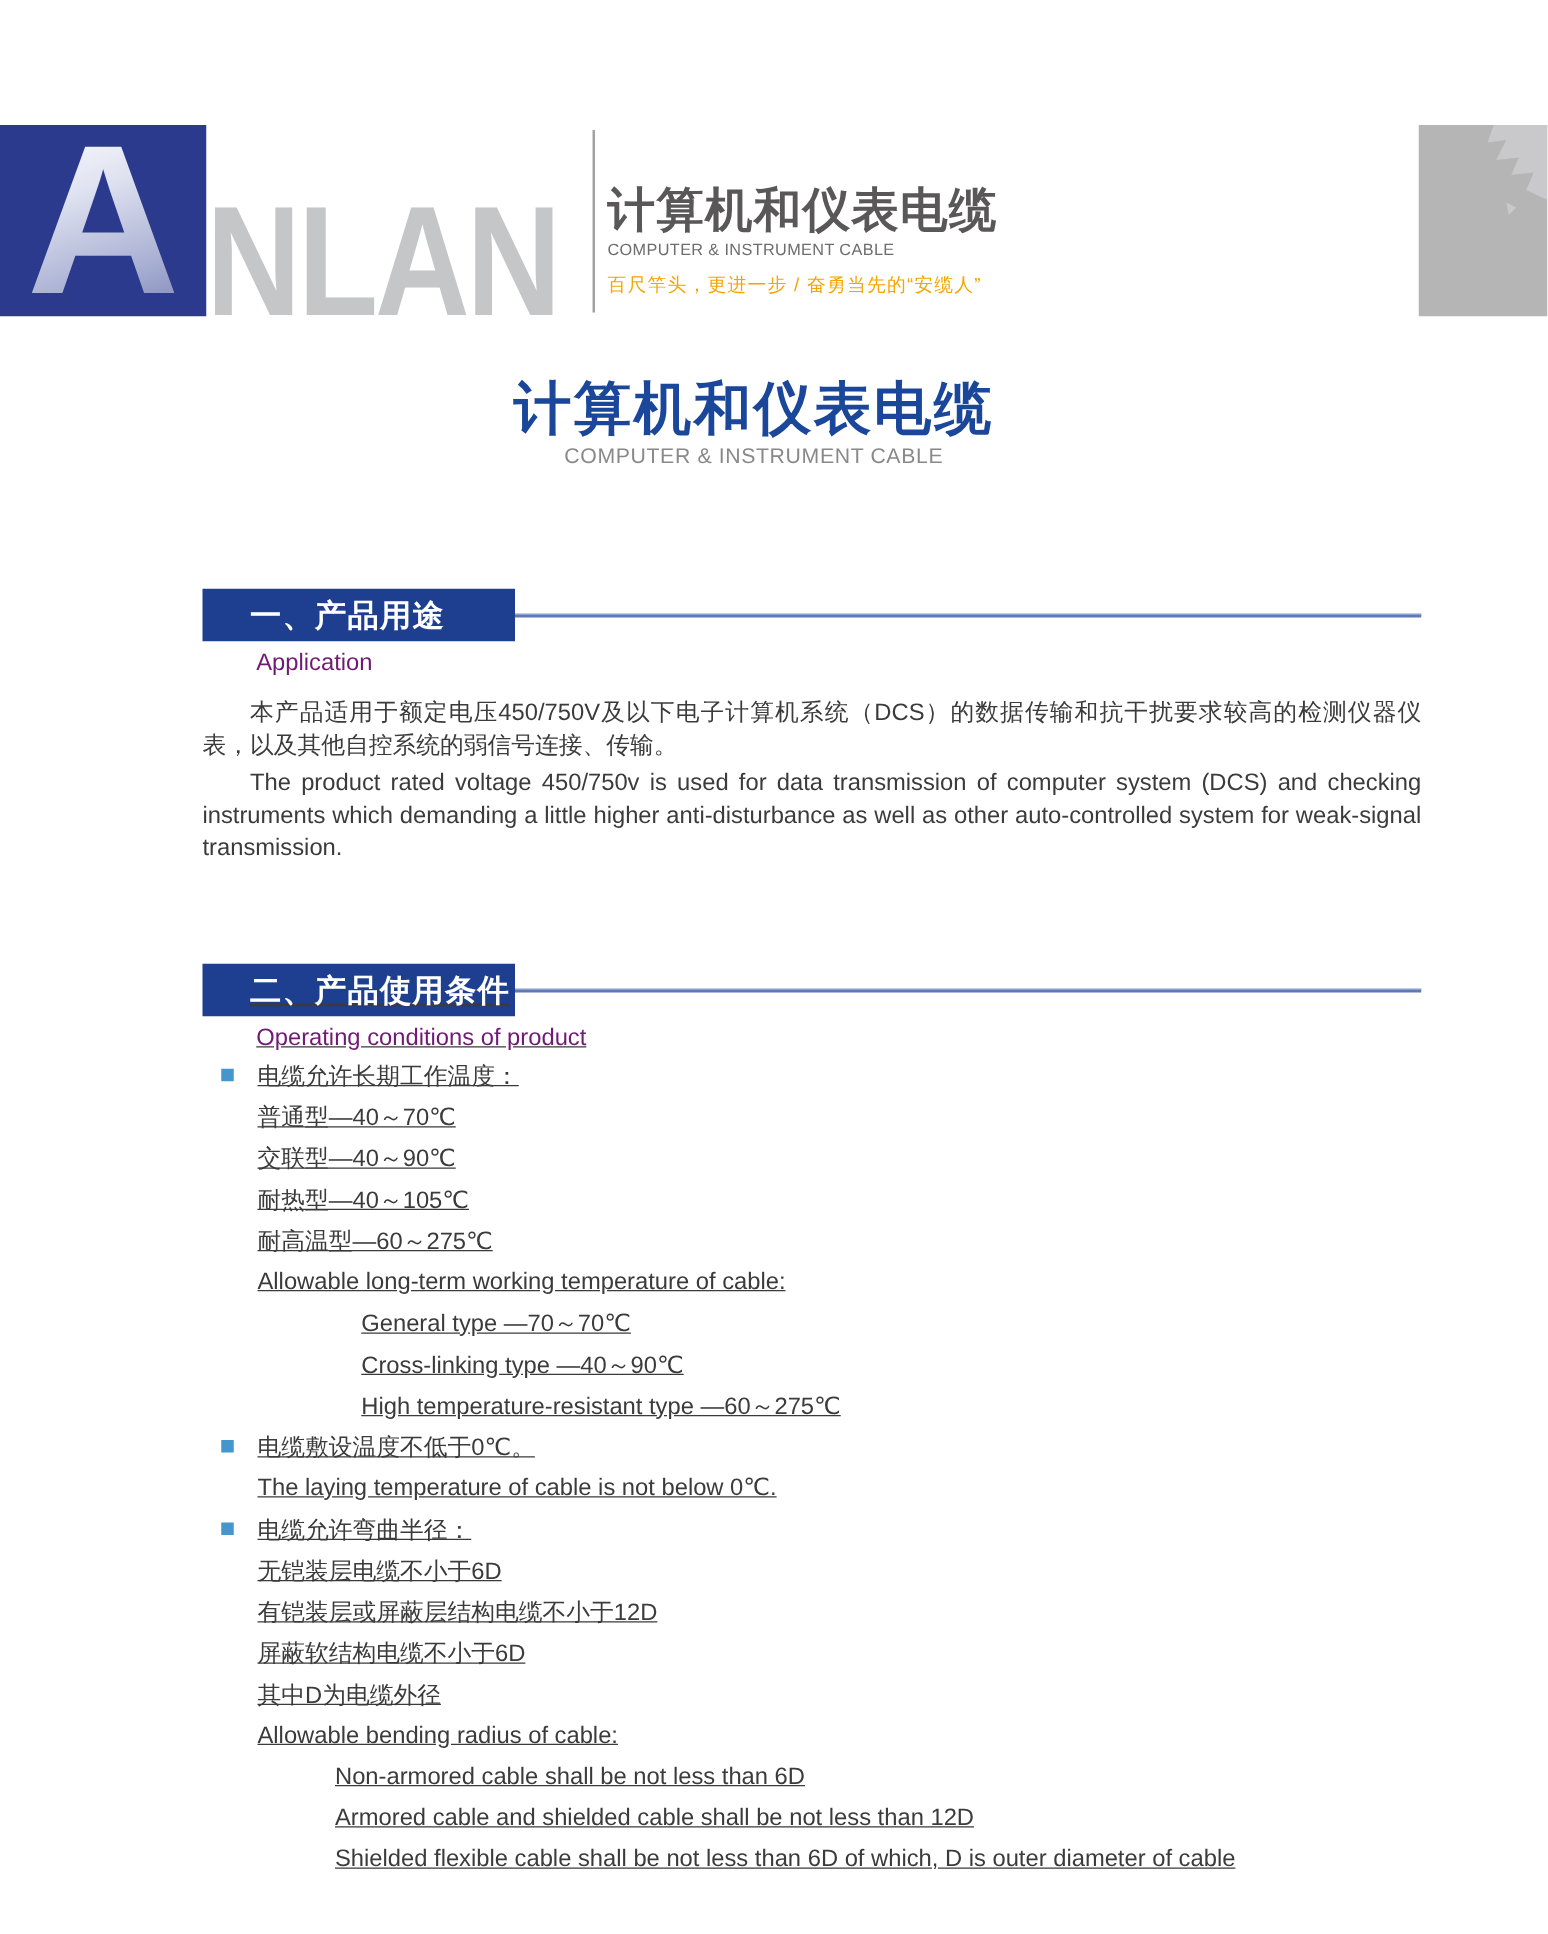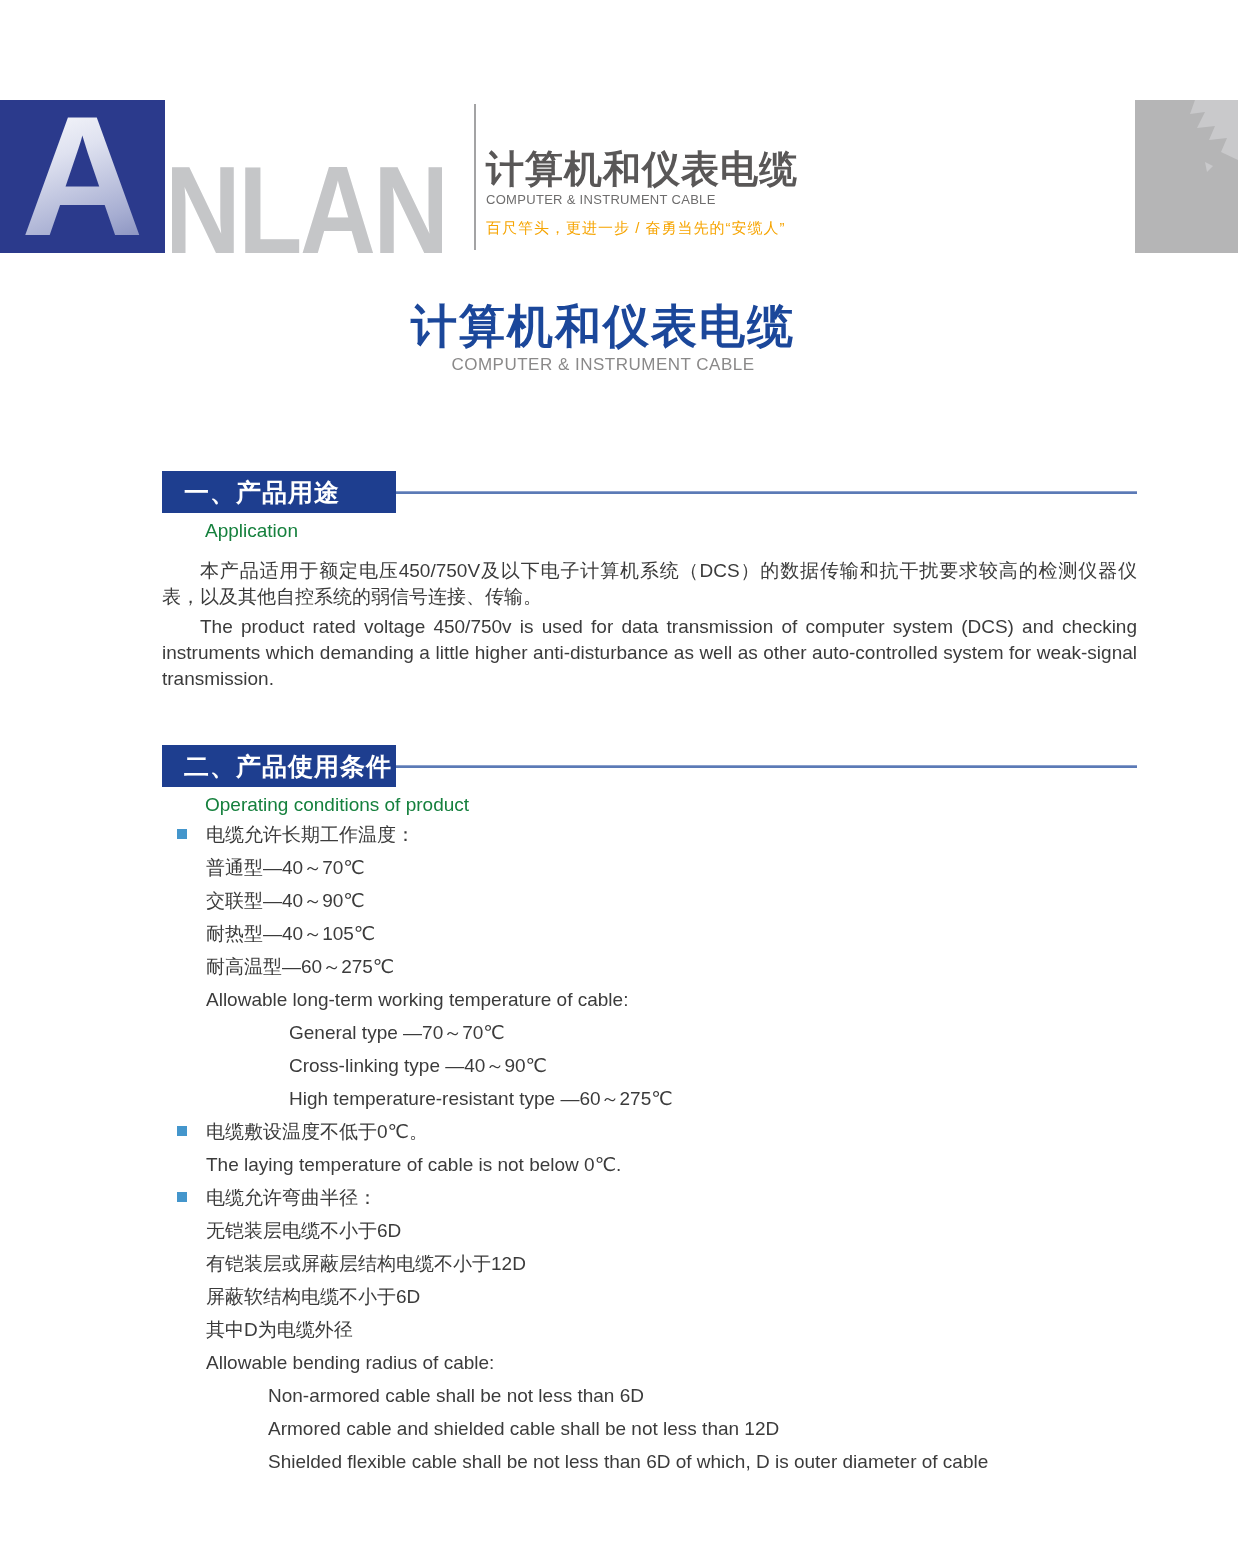--- a/index.html
+++ b/index.html
@@ -36,24 +36,24 @@
   .main-title{position:absolute;left:0;top:296px;width:1206px;text-align:center;
     font-size:46px;font-weight:bold;color:#1b479a;letter-spacing:2px;}
   .main-subtitle{position:absolute;left:0;top:355px;width:1206px;text-align:center;
     font-size:17px;color:#8a8989;letter-spacing:0.5px;}
   
   .section{position:absolute;left:162px;width:975px;}
   .sec-head{display:flex;align-items:center;}
   .sec-box{
     width:212px;height:42px;background:#1e3e8f;color:#ffffff;
     font-size:25px;font-weight:bold;display:flex;align-items:center;
-    padding-left:22px;letter-spacing:1px;flex:0 0 auto;
+    padding-left:38px;letter-spacing:1px;flex:0 0 auto;
   }
   .sec-rule{flex:1 1 auto;height:2px;background:#5b7ab6;border-top:1px solid #8ba0cc;}
-  .sec-sub{margin:4px 0 0 43px;font-size:19px;line-height:27px;color:#15803d;}
+  .sec-sub{margin:4px 0 0 43px;font-size:19px;line-height:27px;color:#701a75;}
   .para{font-size:19px;line-height:26px;text-align:justify;color:#3b3b3b;}
   .para-cn{margin-top:14px;text-indent:2em;}
   .para-en{margin-top:4px;text-indent:2em;}
   
   .cond-list{margin-top:0;}
   .li{position:relative;height:33px;display:flex;align-items:center;
     font-size:19px;color:#3b3b3b;white-space:nowrap;}
   .li-bullet{padding-left:44px;}
   .li-bullet .sq{
     position:absolute;left:15px;top:11px;width:10px;height:10px;background:#4496cc;
@@ -93,21 +93,21 @@
 <div class="section" style="top:471px;">
   <div class="sec-head">
     <div class="sec-box">一、产品用途</div>
     <div class="sec-rule"></div>
   </div>
   <div class="sec-sub">Application</div>
   <div class="para para-cn">本产品适用于额定电压450/750V及以下电子计算机系统（DCS）的数据传输和抗干扰要求较高的检测仪器仪表，以及其他自控系统的弱信号连接、传输。</div>
   <div class="para para-en">The product rated voltage 450/750v is used for data transmission of computer system (DCS) and checking instruments which demanding a little higher anti-disturbance as well as other auto-controlled system for weak-signal transmission.</div>
 </div>
 
-<div class="section" style="top:745px;">
+<div class="section" style="top:771px;text-decoration:underline;">
   <div class="sec-head">
     <div class="sec-box">二、产品使用条件</div>
     <div class="sec-rule"></div>
   </div>
   <div class="sec-sub">Operating conditions of product</div>
 
   <div class="cond-list">
 
     <div class="li li-bullet">
       <span class="sq"></span>

